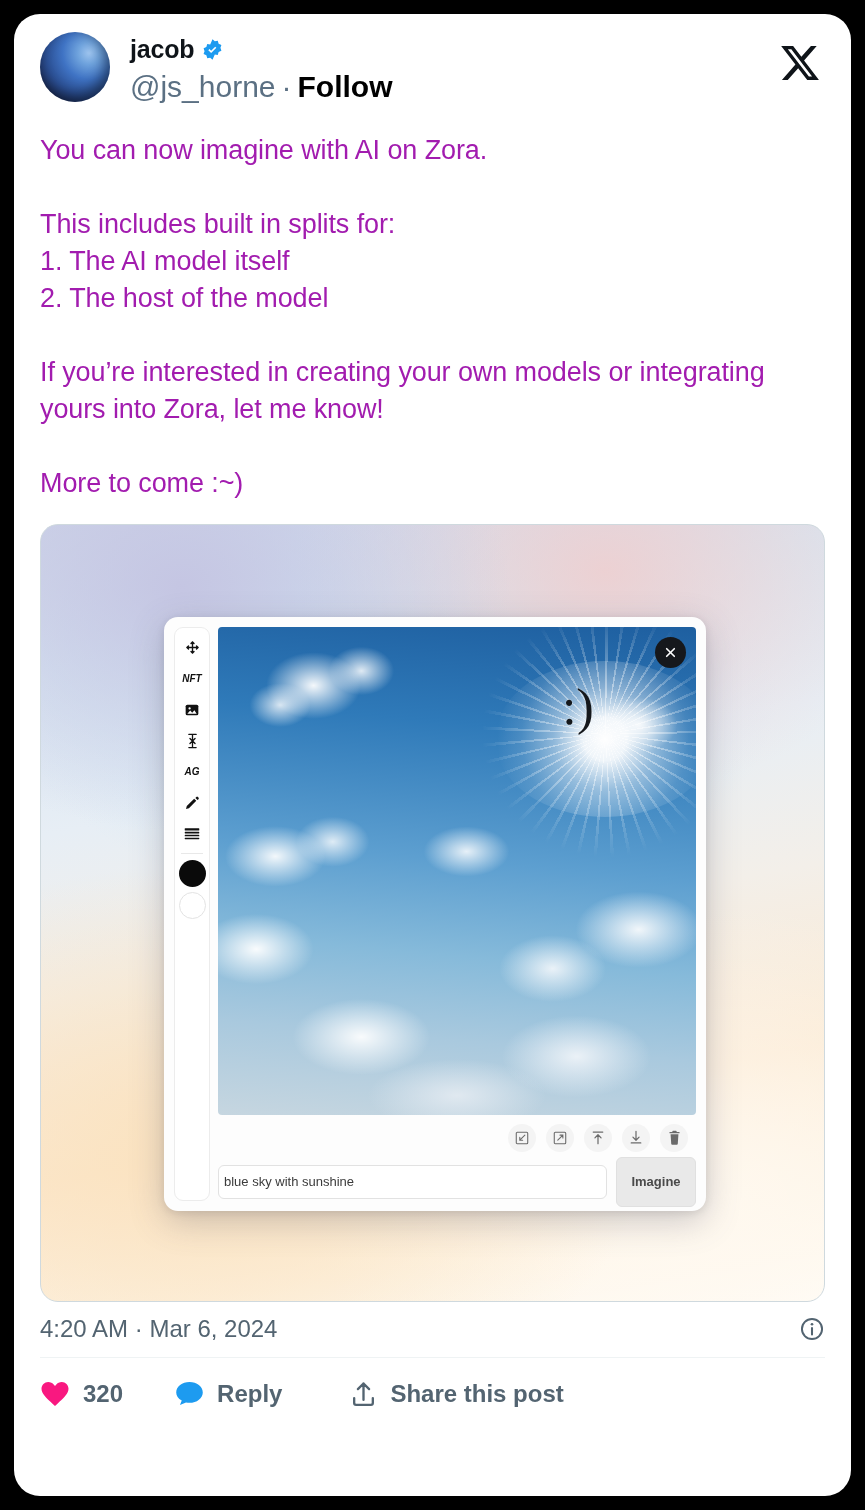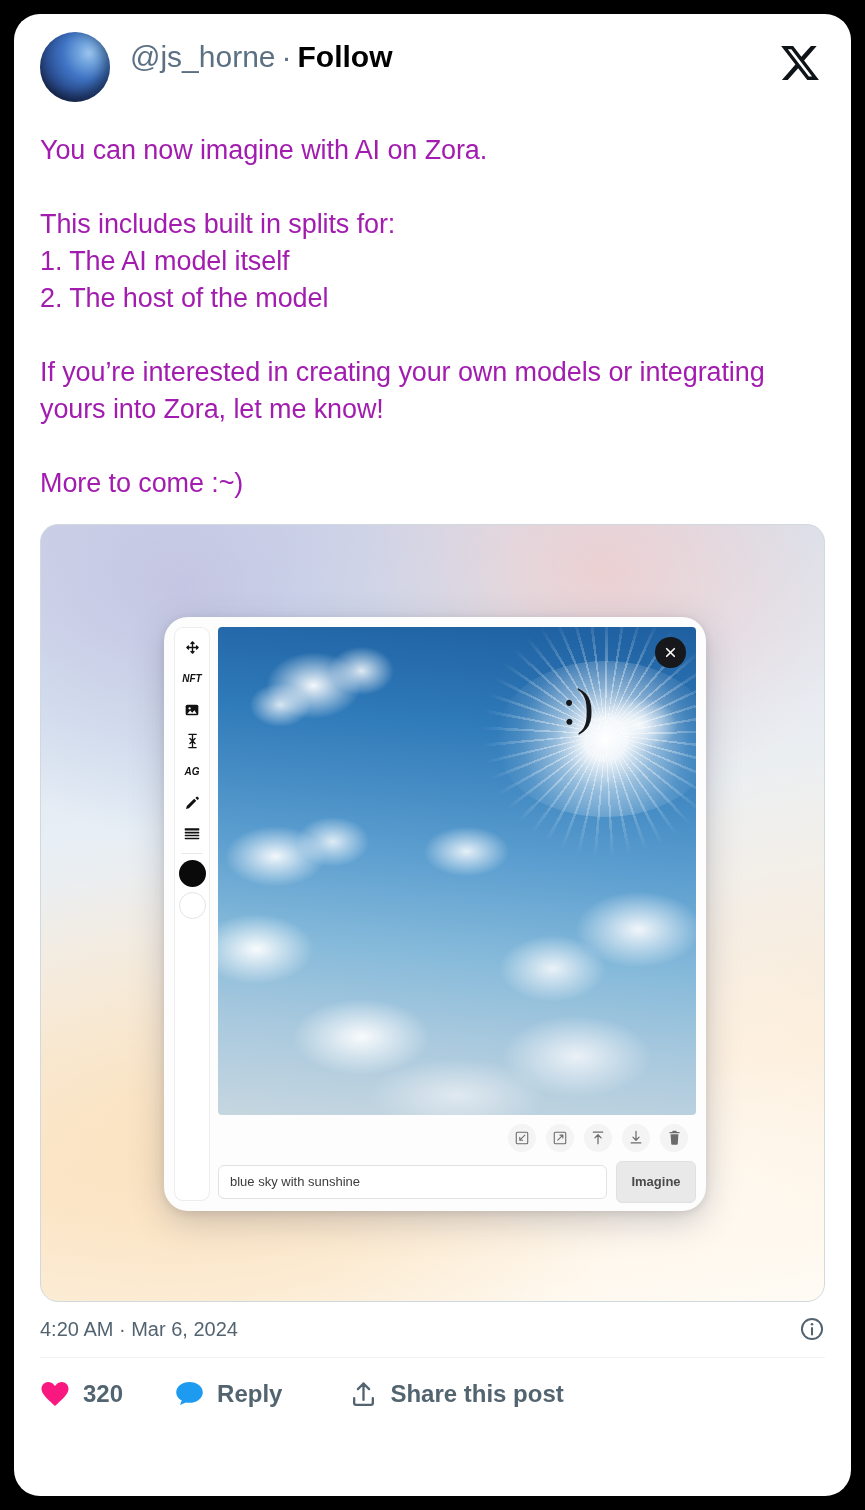--- a/index.html
+++ b/index.html
@@ -128,21 +128,21 @@
   }
 
   
   .app-window {
     position: absolute;
     left: 123px;
     top: 92px;
     width: 542px;
     height: 594px;
     background: #fdfdfd;
-    border-radius: 24px;
+    border-radius: 14px;
     box-shadow: 0 10px 34px rgba(90,90,110,0.30), 0 2px 8px rgba(0,0,0,0.10);
     padding: 10px;
     display: flex;
     flex-direction: column;
   }
 
   .app-body {
     display: flex;
     flex: 1;
     gap: 8px;
@@ -311,32 +311,32 @@
     height: 38px;
     margin-top: 2px;
   }
 
   .prompt-input {
     flex: 1;
     height: 34px;
     border: 1px solid #e2e2e2;
     border-radius: 6px;
     background: #fff;
-    padding: 0 11px;
+    padding: 0 5px;
     display: flex;
     align-items: center;
     font-size: 13px;
     color: #3b3b3b;
     cursor: text;
     overflow: hidden;
     white-space: nowrap;
   }
 
   .imagine-btn {
-    height: 42px;
+    height: 50px;
     min-width: 80px;
     border-radius: 6px;
     background: #e9e9e9;
     border: 1px solid #e0e0e0;
     display: flex;
     align-items: center;
     justify-content: center;
     font-size: 13px;
     font-weight: bold;
     color: #4a4a4a;
@@ -347,21 +347,21 @@
   
   .timestamp-row {
     display: flex;
     align-items: center;
     justify-content: space-between;
     height: 56px;
     border-bottom: 1px solid #eff3f4;
   }
 
   .timestamp-text {
-    font-size: 20px;
+    font-size: 24px;
     color: #536471;
   }
 
   .info-icon { cursor: pointer; color: #536471; }
 
   
   .engagement-row {
     display: flex;
     align-items: center;
     height: 72px;
@@ -402,20 +402,27 @@
 </head>
 <body>
 
 <div class="tweet-card">
   <div class="card-inner">
 
     <div class="tweet-header">
       <div class="avatar"></div>
 
       <div class="identity">
+        <div class="name-row">
+          <span class="display-name">jacob</span>
+          <svg class="verified-badge" viewBox="0 0 24 24">
+            <path fill="#1d9bf0" d="M12 1.3l2.4 2.1 3.1-.5.9 3.1 2.9 1.3-1 3 1 3-2.9 1.3-.9 3.1-3.1-.5L12 22.7l-2.4-2.1-3.1.5-.9-3.1-2.9-1.3 1-3-1-3 2.9-1.3.9-3.1 3.1.5z"></path>
+            <path fill="#ffffff" d="M10.6 15.7l-3-3 1.2-1.2 1.8 1.8 4.2-4.2 1.2 1.2z"></path>
+          </svg>
+        </div>
         <div class="handle-row">
           <span class="handle">@js_horne</span>
           <span class="dot-sep">·</span>
           <span class="follow-link">Follow</span>
         </div>
       </div>
 
       <svg class="x-logo" viewBox="0 0 24 24">
         <path fill="#0f1419" d="M18.24 2.25h3.31l-7.23 8.26 8.5 11.24h-6.66l-5.21-6.82-5.97 6.82H1.66l7.73-8.84L1.24 2.25h6.83l4.71 6.23zm-1.16 17.52h1.83L7.03 4.13H5.06z"></path>
       </svg>

